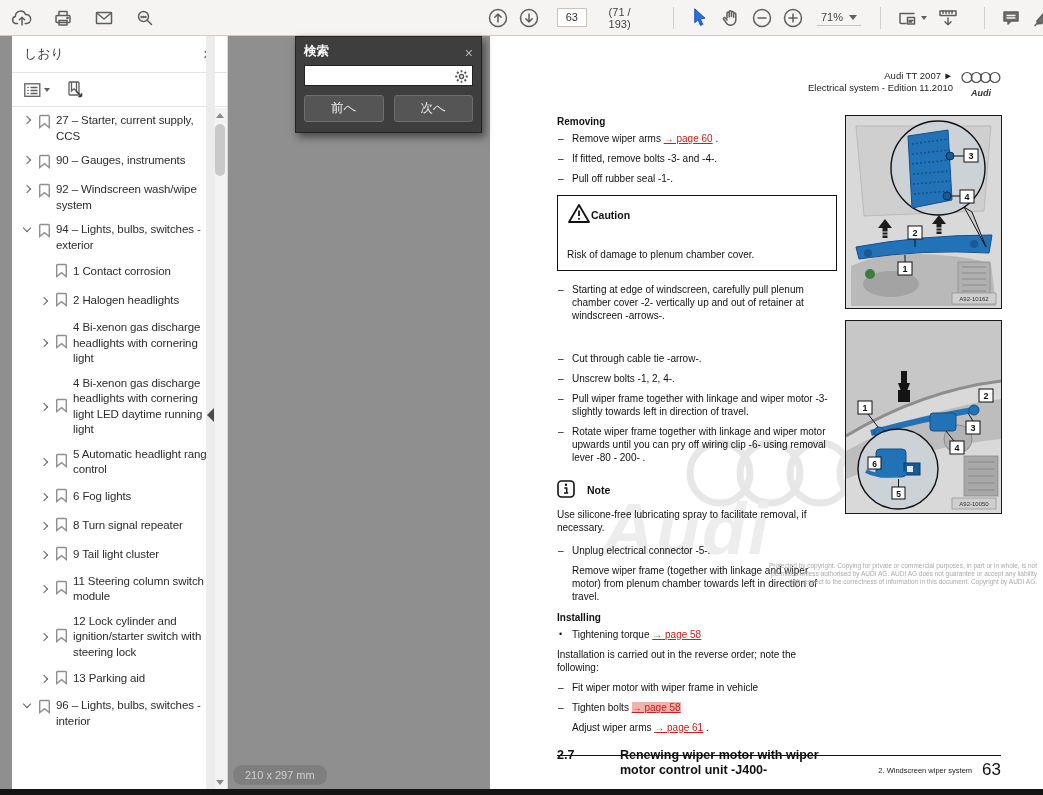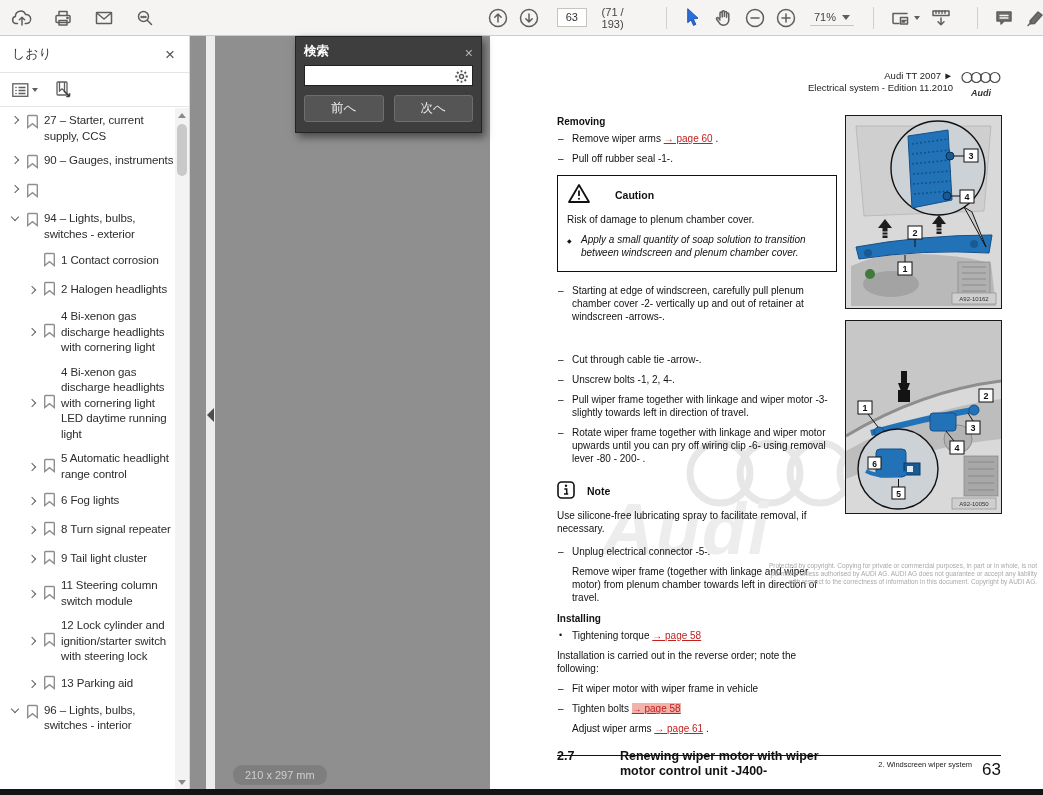--- a/index.html
+++ b/index.html
@@ -19,30 +19,30 @@
   .tb-group { display:flex; align-items:center; }
   .tb-left { margin-left:10px; gap:17px; }
   .tb-nav { margin-left:330px; gap:9px; flex:1; }
   .tbtn { width:24px; height:26px; display:flex; align-items:center; justify-content:center; cursor:pointer; }
   .tbtn svg { stroke:#5e5e5e; fill:none; stroke-width:1.5; stroke-linecap:round; stroke-linejoin:round; }
   .tb-sep { width:1px; height:22px; background:#d2d0cc; margin:0 6px; }
   .pagebox {
     width:32px; height:19px; background:#fff; border:1px solid #c6c4c0;
     font-size:11px; color:#333; text-align:center; line-height:17px; margin-left:8px;
   }
-  .pagecount { font-size:11px; color:#444; margin:0 6px 0 6px; }
+  .pagecount { font-size:11px; color:#444; margin:0 6px 0 13px; }
   .zoombox { display:flex; align-items:center; gap:6px; border-bottom:1px solid #c6c4c0; padding:2px 4px; margin:12px 4px; cursor:pointer;}
   .zoomtext { font-size:11px; color:#444; }
   .caret-down { width:0; height:0; border-left:4px solid transparent; border-right:4px solid transparent; border-top:5px solid #5e5e5e; }
   .caret-sm { width:0; height:0; border-left:3px solid transparent; border-right:3px solid transparent; border-top:4px solid #5e5e5e; margin-left:3px;}
   .spacer { flex:1; }
 
   
   .sidebar {
-    position:absolute; top:36px; left:0; width:190px; bottom:6px;
+    position:absolute; top:36px; left:12px; width:216px; bottom:6px;
     background:#ffffff; border-right:1px solid #d8d8d8; z-index:20;
   }
   .sb-header {
     height:37px; display:flex; align-items:center; justify-content:space-between;
     padding:0 14px 0 12px; border-bottom:1px solid #e4e4e4;
   }
   .sb-title { font-size:13px; color:#3a3a3a; }
   .sb-close { font-size:17px; color:#555; cursor:pointer; line-height:1; }
   .sb-tools { height:34px; display:flex; align-items:center; gap:16px; padding:0 12px; border-bottom:1px solid #e4e4e4; }
   .sb-toolbtn { display:flex; align-items:center; cursor:pointer; }
@@ -109,33 +109,33 @@
   .dash::before { content:"–"; position:absolute; left:1px; }
   .indent { padding-left:15px; margin:4px 0 7px; }
   .bdot { position:relative; padding-left:15px; margin:4px 0 7px; }
   .bdot::before { content:"•"; position:absolute; left:2px; font-size:9px; }
   .bdiam { position:relative; padding-left:14px; margin:3px 0; font-style:italic; }
   .bdiam::before { content:"◆"; position:absolute; left:0; top:2px; font-size:6px; font-style:normal; }
   .it { }
   .link { color:#c3201f; text-decoration:underline; cursor:pointer; }
   .hl { background:#f2b2ac; }
   .caution-box { border:1px solid #111; padding:7px 9px 9px; margin:10px 0 12px; }
-  .c-head { display:flex; align-items:center; gap:24px; margin-bottom:6px; }
+  .c-head { display:flex; align-items:center; margin-bottom:21px; }
   .c-title { font-weight:bold; font-size:10.5px; }
   .note-head { display:flex; align-items:center; gap:12px; margin:16px 0 7px; }
   .gap-l { margin-top:30px; }
   .sec { display:flex; font-size:12.5px; font-weight:bold; margin:14px 0 10px; line-height:15px;}
   .sec-num { width:63px; flex:none; }
   
   .fig { position:absolute; left:355px; width:157px; height:194px; border:1px solid #1a1a1a; background:#d9d9d9; z-index:2; }
   .fig1 { top:79px; } .fig2 { top:284px; }
   .fig svg text { font-family:"Liberation Sans", sans-serif; }
   
   .pfoot-line { position:absolute; left:67px; right:42px; top:719px; border-top:1.5px solid #111; z-index:2;}
-  .pfoot { position:absolute; right:42px; top:724px; display:flex; align-items:flex-start; gap:10px; z-index:2;}
+  .pfoot { position:absolute; right:42px; top:724px; display:flex; align-items:center; gap:10px; z-index:2;}
   .pfoot-ch { font-size:7.5px; color:#222; }
   .pfoot-num { font-size:17px; color:#111; }
   
   .sizebadge { position:absolute; left:233px; top:765px; background:#7e7e7e; border-radius:9px;
     padding:4px 12px; font-size:11px; color:#cfcfcf; z-index:25; }
   .bottomstrip { position:absolute; left:0; right:0; bottom:0; height:6px; background:#141414; z-index:50; }
 </style>
 </head>
 <body>
 
@@ -290,20 +290,21 @@
     </span>
     <span class="bmlabel">90 – Gauges, instruments</span>
   </div>
       <div class="bm-row lvl0 chev-collapsed">
     <span class="chev"></span>
     <span class="bmicon">
       <svg width="13" height="15" viewBox="0 0 13 15">
             <path d="M2.5 1.5 h8 a0.8 0.8 0 0 1 0.8 0.8 V13.5 L6.5 9.6 L1.7 13.5 V2.3 a0.8 0.8 0 0 1 0.8-0.8 z"></path>
           </svg>
     </span>
+    <span class="bmlabel">92 – Windscreen wash/wipe system</span>
   </div>
       <div class="bm-row lvl0 chev-expanded">
     <span class="chev"></span>
     <span class="bmicon">
       <svg width="13" height="15" viewBox="0 0 13 15">
             <path d="M2.5 1.5 h8 a0.8 0.8 0 0 1 0.8 0.8 V13.5 L6.5 9.6 L1.7 13.5 V2.3 a0.8 0.8 0 0 1 0.8-0.8 z"></path>
           </svg>
     </span>
     <span class="bmlabel">94 – Lights, bulbs, switches - exterior</span>
   </div>
@@ -489,35 +490,35 @@
               </g>
             </svg>
         </span>
         <span class="ph-brand-word">Audi</span>
       </div>
     </div>
 
     <div class="col">
       <div class="hbold">Removing</div>
       <div class="dash"><span>Remove wiper arms </span><span class="link">→ page 60</span><span> .</span></div>
+      <div class="dash">If fitted, remove bolts -3- and -4-.</div>
       <div class="dash">Pull off rubber seal -1-.</div>
 
       <div class="caution-box">
         <div class="c-head">
           <span>
             <svg width="24" height="21" viewBox="0 0 24 21">
                 <path d="M12 2 L22 19 H2 Z" fill="none" stroke="#111" stroke-width="1.8" stroke-linejoin="round"></path>
                 <path d="M12 7.5 v5.5" stroke="#111" stroke-width="1.8"></path>
                 <circle cx="12" cy="15.8" r="1" fill="#111"></circle>
               </svg>
           </span>
           <span class="c-title">Caution</span>
         </div>
         <div class="it">Risk of damage to plenum chamber cover.</div>
-        <div class="bdiam" style="margin-top:7px">Apply a small quantity of soap solution to transition between windscreen and plenum chamber cover.</div>
       </div>
 
       <div class="dash">Starting at edge of windscreen, carefully pull plenum chamber cover -2- vertically up and out of retainer at windscreen -arrows-.</div>
       <div class="dash gap-l">Cut through cable tie -arrow-.</div>
       <div class="dash">Unscrew bolts -1, 2, 4-.</div>
       <div class="dash">Pull wiper frame together with linkage and wiper motor -3- slightly towards left in direction of travel.</div>
       <div class="dash">Rotate wiper frame together with linkage and wiper motor upwards until you can pry off wiring clip -6- using removal lever -80 - 200- .</div>
 
       <div class="note-head">
         <span>

